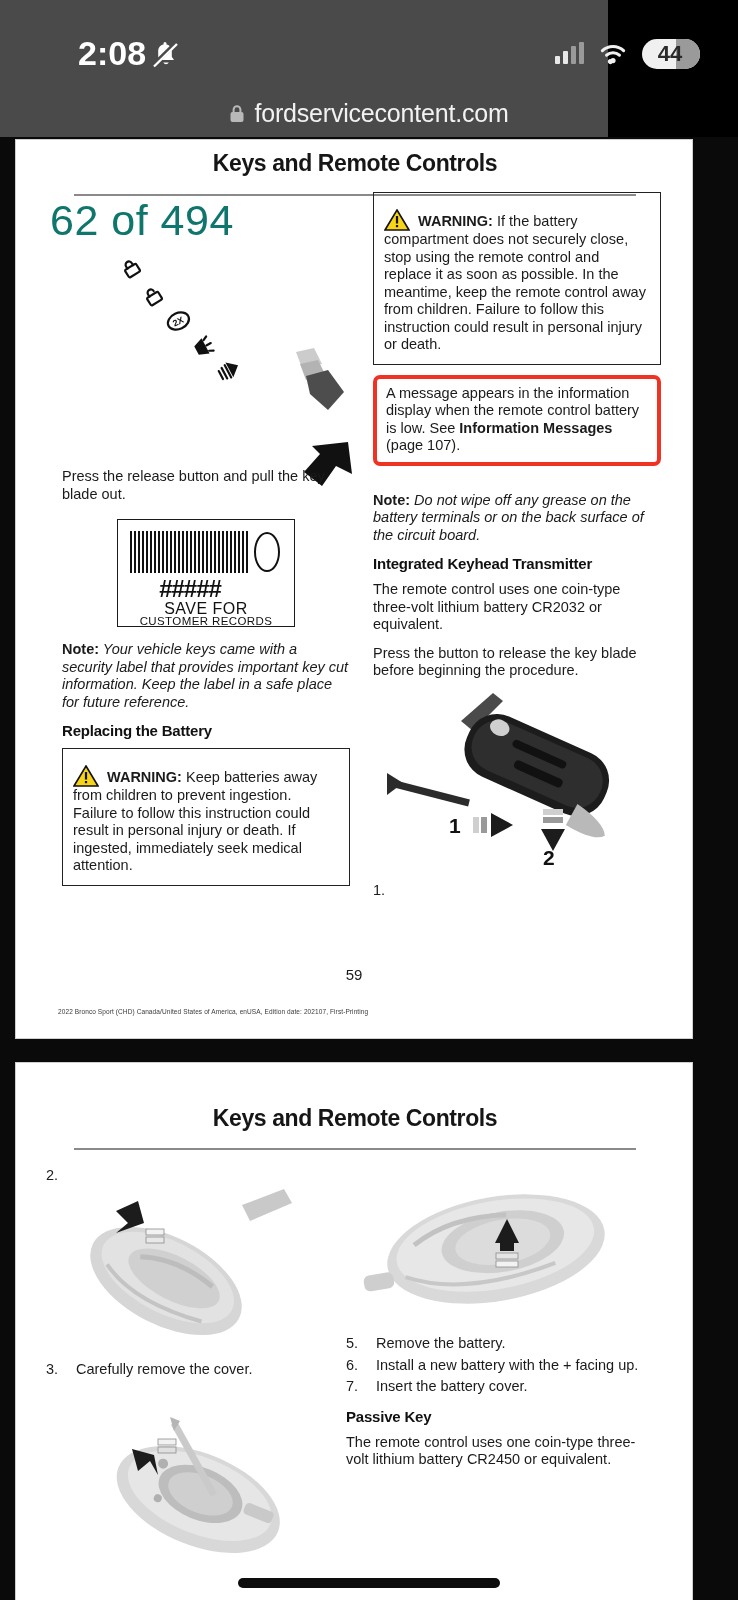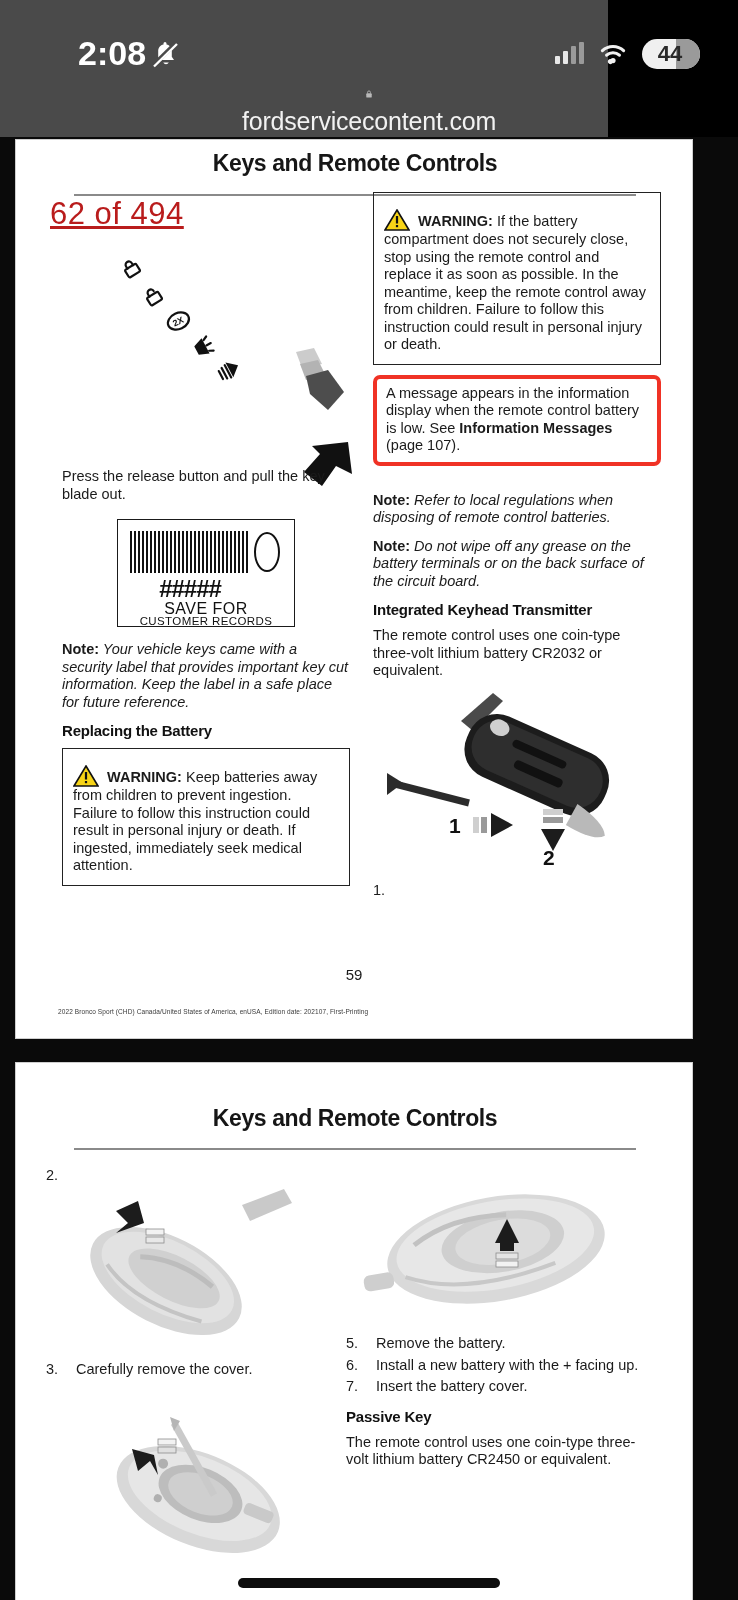--- a/index.html
+++ b/index.html
@@ -41,21 +41,21 @@
   #battery-pill::after{
     content:""; position:absolute; right:0; top:0; bottom:0; width:24px;
     background:#9a9a9a;
   }
   #battery-text {
     position:relative; z-index:2; color:#2a2a2a; font-size:22px; font-weight:700;
     margin-right:2px;
   }
   #url-row {
     position:absolute; left:0; top:90px; width:738px; height:46px;
-    display:flex; align-items:center; justify-content:center; gap:9px;flex-direction:column;
+    display:flex; align-items:center; justify-content:center; gap:9px;
   }
   #lock-icon { width:16px; height:19px; }
   #url-text { color:#f2f2f2; font-size:25px; letter-spacing:-0.2px; }
 
   
   #doc-viewport {
     position:absolute; left:0; top:137px; width:738px; height:1463px;
     background:#0a0a0a; overflow:hidden;
   }
   .pdf-page {
@@ -70,21 +70,21 @@
 
   .page-heading {
     text-align:center; font-size:23px; font-weight:700; color:#161616;
     letter-spacing:-0.4px; font-family:"Liberation Sans", sans-serif;
   }
   .heading-rule { height:2px; background:#8a8a8a; }
 
   
   #page-counter {
     position:absolute; left:34px; top:56px;
-    font-size:31px; color:#b91c1c; font-weight:400; letter-spacing:0.5px;text-decoration:underline;
+    font-size:43px; color:#0f766e; font-weight:400; letter-spacing:0.5px;
   }
 
   
   .col { position:absolute; }
   #p1-col-left  { left:46px;  top:100px; width:288px; }
   #p1-col-right { left:357px; top:52px;  width:288px; }
 
   p.body { font-size:14.5px; line-height:17.5px; color:#1b1b1b; margin-bottom:11px; }
   p.note { font-size:14.5px; line-height:17.5px; color:#1b1b1b; margin-bottom:11px; font-style:italic; }
   p.note b { font-style:normal; font-weight:700; }
@@ -304,24 +304,20 @@
         </div>
 
         <div class="red-highlight">
           <p>
             <span>A message appears in the information display when the remote control battery is low. See </span><b>Information Messages</b><span> (page 107).</span>
           </p>
         </div>
 
         <p class="note">
           <b>Note:</b>
-          <span>Refer to local regulations when disposing of remote control batteries.</span>
-        </p>
-        <p class="note">
-          <b>Note:</b>
           <span>Do not wipe off any grease on the battery terminals or on the back surface of the circuit board.</span>
         </p>
 
         <h4 class="sub">Integrated Keyhead Transmitter</h4>
         <p class="body">The remote control uses one coin-type three-volt lithium battery CR2032 or equivalent.</p>
         <p class="body">Press the button to release the key blade before beginning the procedure.</p>
       </div>
 
       <div id="keyfob-illo">
         <svg class="fob-svg" width="288" height="178" viewBox="0 0 288 178">

